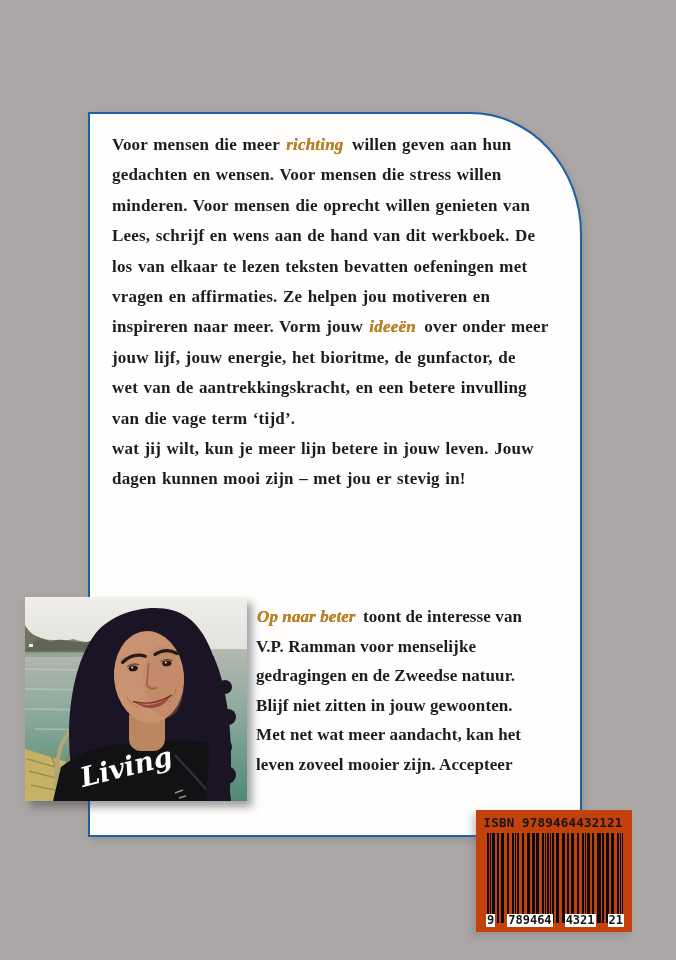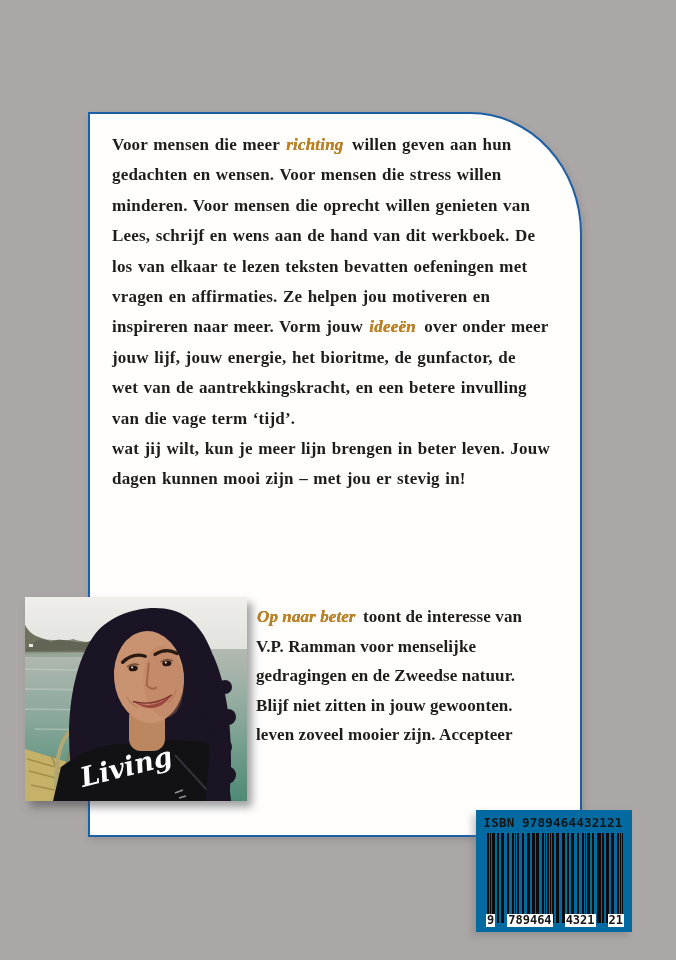--- a/index.html
+++ b/index.html
@@ -33,21 +33,21 @@
     text-align:center;
   }
   .photo{
     position:absolute;left:25px;top:597px;width:222px;height:204px;
     box-shadow:5px 6px 8px rgba(66,66,72,.5);
     overflow:hidden;background:#dfe0db;
   }
   .photo svg{display:block;}
   .barcode-box{
     position:absolute;left:476px;top:810px;width:156px;height:122px;
-    background:#0369a1;box-shadow:-4px 4px 7px rgba(110,110,112,.35);
+    background:#c2410c;box-shadow:-4px 4px 7px rgba(110,110,112,.35);
   }
   .isbn-label{
     position:absolute;left:0;right:2px;top:5px;text-align:center;
     font-family:"DejaVu Sans Mono",monospace;font-weight:bold;
     font-size:12.5px;letter-spacing:.2px;color:#161616;white-space:nowrap;
   }
   .bars{
     position:absolute;left:11px;right:9px;top:23px;bottom:9px;
     background-image:
       repeating-linear-gradient(90deg,#0c0c0c 0 2px,transparent 2px 5px),
@@ -71,29 +71,30 @@
     <div><span>Voor mensen die meer </span><span class="accent">richting</span><span> willen geven aan hun</span></div>
     <div><span>gedachten en wensen. Voor mensen die stress willen</span></div>
     <div><span>minderen. Voor mensen die oprecht willen genieten van</span></div>
     <div><span>Lees, schrijf en wens aan de hand van dit werkboek. De</span></div>
     <div><span>los van elkaar te lezen teksten bevatten oefeningen met</span></div>
     <div><span>vragen en affirmaties. Ze helpen jou motiveren en</span></div>
     <div><span>inspireren naar meer. Vorm jouw </span><span class="accent">ideeën</span><span> over onder meer</span></div>
     <div><span>jouw lijf, jouw energie, het bioritme, de gunfactor, de</span></div>
     <div><span>wet van de aantrekkingskracht, en een betere invulling</span></div>
     <div><span>van die vage term ‘tijd’.</span></div>
-    <div><span>wat jij wilt, kun je meer lijn brengen in beter leven. Jouw</span></div>
+    <div><span>wat jij wilt, kun je meer lijn betere in jouw leven. Jouw</span></div>
     <div><span>dagen kunnen mooi zijn – met jou er stevig in!</span></div>
   </div>
 
 <div class="bio-text" id="bio-text">
     <div><span class="accent">Op naar beter</span><span> toont de interesse van</span></div>
     <div><span>V.P. Ramman voor menselijke</span></div>
     <div><span>gedragingen en de Zweedse natuur.</span></div>
     <div><span>Blijf niet zitten in jouw gewoonten.</span></div>
+    <div><span>Met net wat meer aandacht, kan het</span></div>
     <div><span>leven zoveel mooier zijn. Accepteer</span></div>
   </div>
 
 <div class="photo">
   <svg width="222" height="204" viewBox="0 0 222 204" xmlns="http://www.w3.org/2000/svg">
     <defs>
       <linearGradient id="sky" x1="0" y1="0" x2="0" y2="1">
         <stop offset="0" stop-color="#efeeea"></stop>
           <stop offset="1" stop-color="#e0e1dc"></stop>
       </linearGradient>

